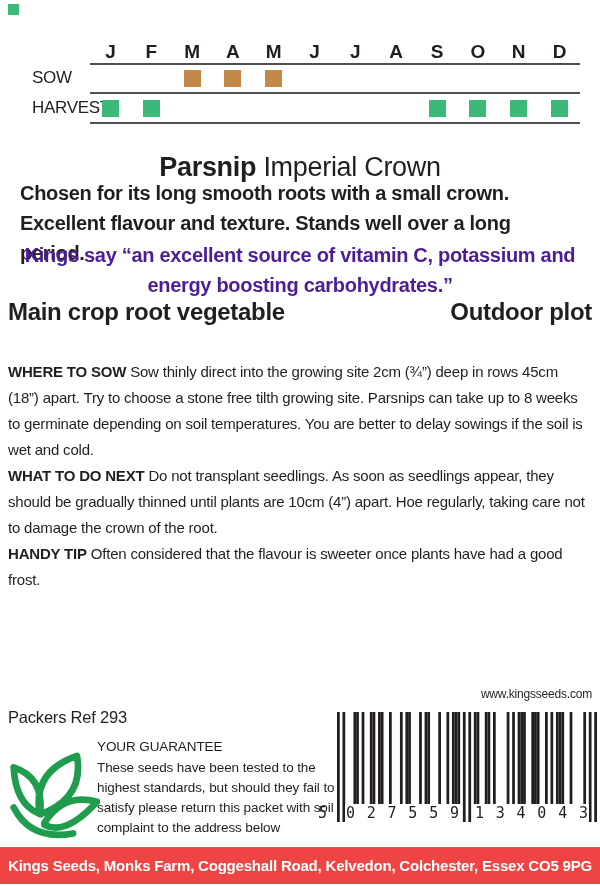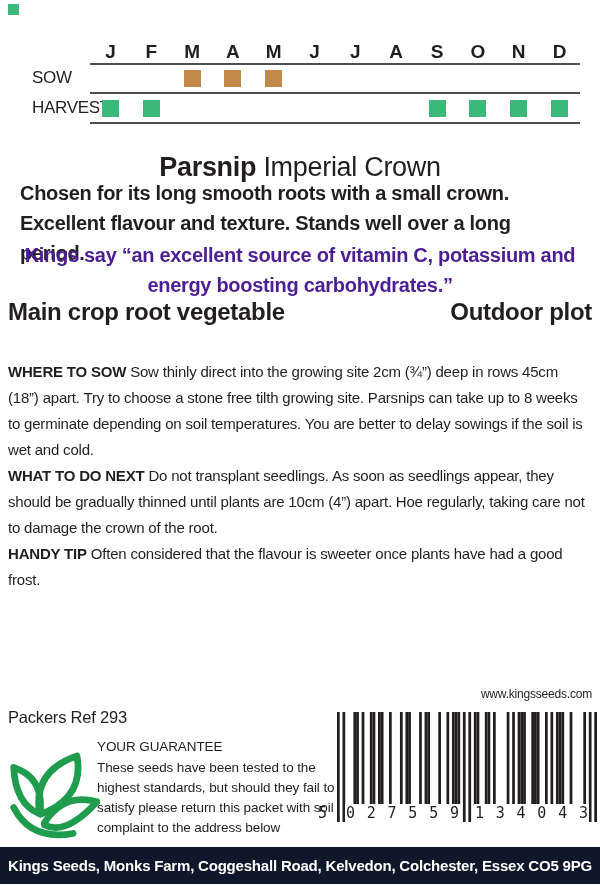--- a/index.html
+++ b/index.html
@@ -48,21 +48,21 @@
   .barcode{position:absolute;top:712px;left:318px;width:282px;height:113px;}
   .barcode svg{position:absolute;left:19px;top:0;}
   .bc-first{position:absolute;left:0;top:92px;font-family:"DejaVu Sans Mono",monospace;
     font-size:15px;}
   .bc-group{position:absolute;top:92px;width:115px;display:flex;justify-content:space-between;
     background:#fff;font-family:"DejaVu Sans Mono",monospace;font-size:15px;padding:0 1px;
     box-sizing:border-box;}
   .bc-g1{left:27px;}
   .bc-g2{left:156px;}
   
-  .footer{position:absolute;top:847px;left:0;width:600px;height:37px;background:#0f172a;
+  .footer{position:absolute;top:847px;left:0;width:600px;height:37px;background:#ef4444;
     color:#ffffff;font-weight:bold;font-size:15px;display:flex;align-items:center;
     justify-content:center;letter-spacing:-0.2px;}
 </style>
 </head>
 <body>
 
 <div class="packet">
 
   <div class="corner-mark"></div>
 

